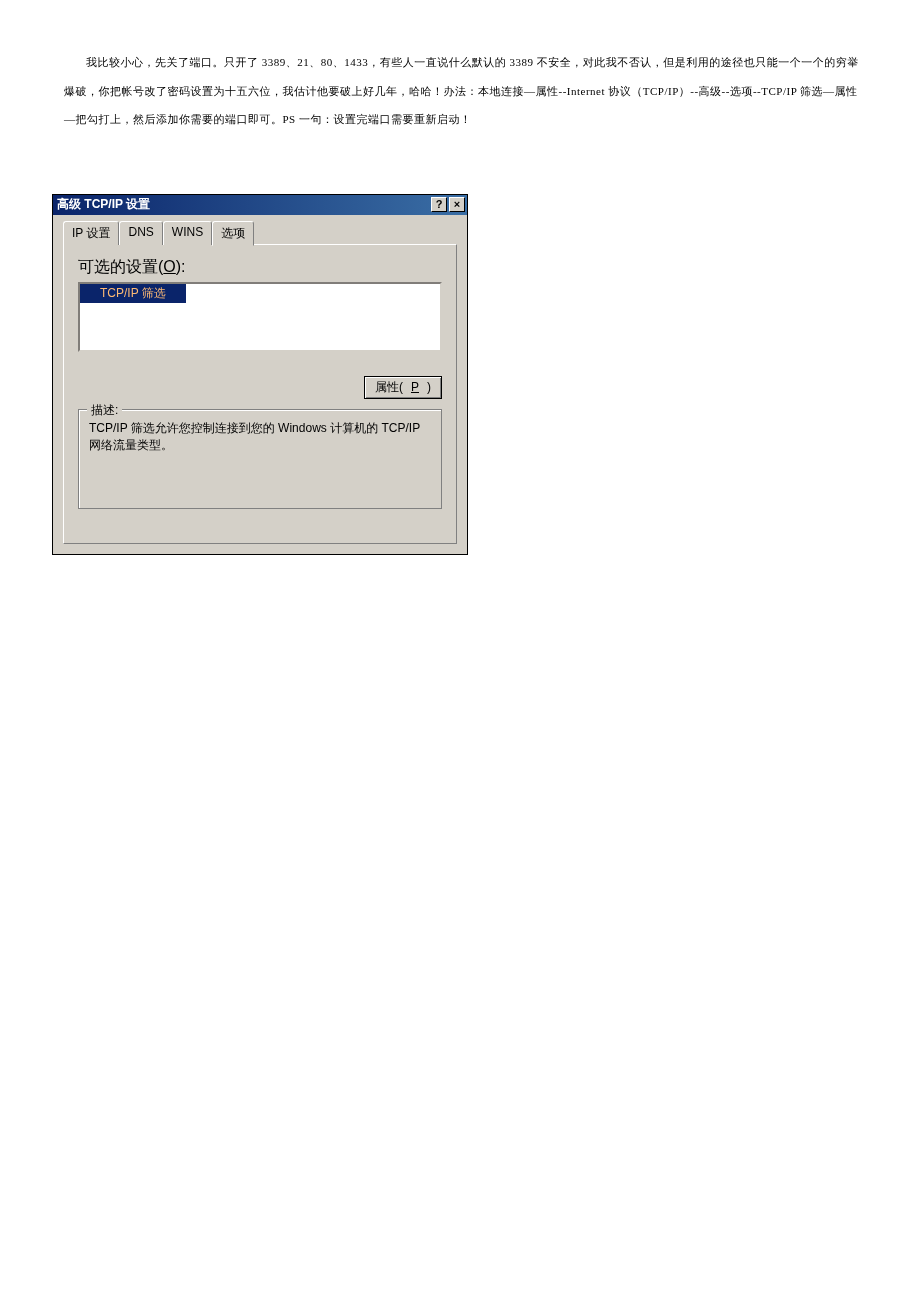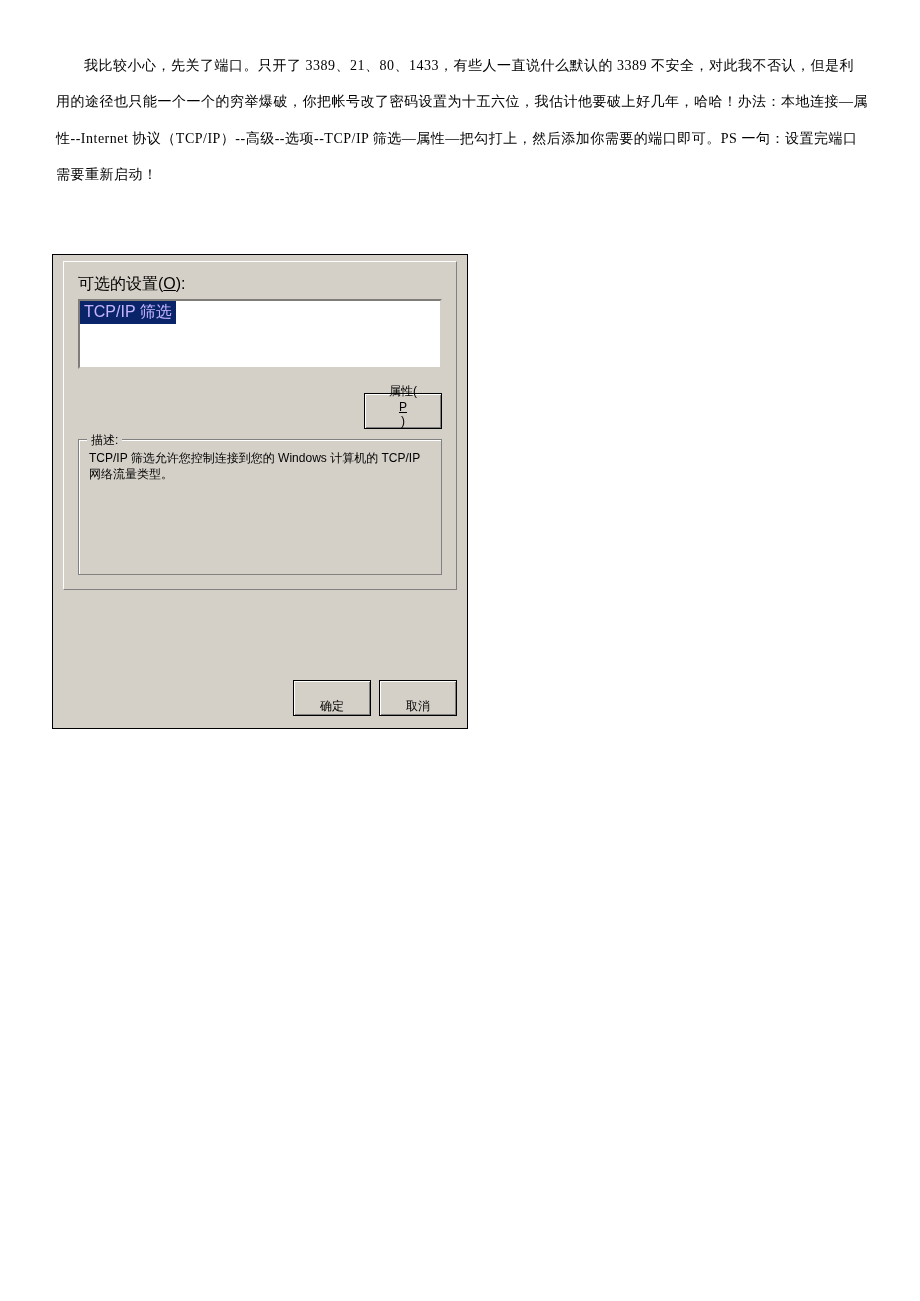--- a/index.html
+++ b/index.html
@@ -12,25 +12,25 @@
   .page {
     padding: 48px 52px 40px 52px;
   }
   .heading {
     font-size: 15px;
     font-weight: bold;
     color: #000;
     margin-bottom: 40px;
   }
   .body-para {
-    font-size: 14px;
+    font-size: 11px;
     color: #000;
     line-height: 2.6;
     text-indent: 2em;
-    margin: 0 0 60px 4px;
+    margin: 0 0 60px 12px;
     letter-spacing: 0.5px;
   }
 
   
   .dialog {
     width: 416px;
     margin-left: 0;
     border: 1px solid #000;
     background: #d4d0c8;
     font-family: "SimSun", "宋体", Tahoma, sans-serif;
@@ -121,57 +121,56 @@
     width: 100%;
     height: 70px;
     background: #fff;
     border: 2px inset #d4d0c8;
     box-sizing: border-box;
     padding: 0;
     overflow: hidden;
   }
   .list-item {
     background: #0a246a;
-    color: #c4b5fd;
-    padding: 1px 4px;
-    font-size: 16px;
+    color: #fdba74;
+    padding: 1px 20px;
+    font-size: 12px;
     display: inline-block;
   }
 
   .btn {
     min-width: 78px;
-    height: 36px;
+    height: 23px;
     background: #d4d0c8;
     border: 1px solid #000;
     box-shadow: inset 1px 1px 0 #fff, inset -1px -1px 0 #808080;
     font-size: 12px;
     font-family: "SimSun","宋体",Tahoma,sans-serif;
     padding: 0 10px;
     box-sizing: border-box;
     display: inline-flex;
     align-items: center;
-    justify-content: flex-end;
-    flex-direction: column;
+    justify-content: space-between;
   }
   .btn .u { text-decoration: underline; }
 
   .prop-row {
     display: flex;
     justify-content: flex-end;
     margin-top: 24px;
     margin-bottom: 10px;
   }
 
   .groupbox {
     border: 1px solid #808080;
     box-shadow: inset 1px 1px 0 #fff;
     padding: 10px 10px 10px 10px;
     margin-top: 8px;
     position: relative;
-    height: 136px;
+    height: 100px;
     box-sizing: border-box;
   }
   .groupbox .legend {
     position: absolute;
     top: -8px;
     left: 8px;
     background: #d4d0c8;
     padding: 0 4px;
     font-size: 12px;
   }
@@ -189,22 +188,35 @@
     margin-top: 70px;
   }
 </style>
 </head>
 <body>
 
 <div class="page">
   <p class="body-para">我比较小心，先关了端口。只开了 3389、21、80、1433，有些人一直说什么默认的 3389 不安全，对此我不否认，但是利用的途径也只能一个一个的穷举爆破，你把帐号改了密码设置为十五六位，我估计他要破上好几年，哈哈！办法：本地连接—属性--Internet 协议（TCP/IP）--高级--选项--TCP/IP 筛选—属性—把勾打上，然后添加你需要的端口即可。PS 一句：设置完端口需要重新启动！</p>
 
   <div class="dialog">
+    <div class="titlebar">
+      <span class="title-text">高级 TCP/IP 设置</span>
+      <span class="title-btns">
+        <span class="tbtn">?</span>
+        <span class="tbtn">×</span>
+      </span>
+    </div>
 
     <div class="dlg-body">
+      <div class="tabs">
+        <div class="tab">IP 设置</div>
+        <div class="tab">DNS</div>
+        <div class="tab">WINS</div>
+        <div class="tab selected">选项</div>
+      </div>
 
       <div class="tab-page">
         <div class="opt-label">
           <span>可选的设置(</span><span class="u">O</span><span>):</span>
         </div>
         <div class="listbox">
           <span class="list-item">TCP/IP 筛选</span>
         </div>
 
         <div class="prop-row">
@@ -215,18 +227,14 @@
           </div>
         </div>
 
         <div class="groupbox">
           <div class="legend">描述:</div>
           <div class="desc-text">TCP/IP 筛选允许您控制连接到您的 Windows 计算机的 TCP/IP 网络流量类型。</div>
         </div>
       </div>
     </div>
 
-    <div class="dlg-footer">
-      <div class="btn">确定</div>
-      <div class="btn">取消</div>
-    </div>
   </div>
 </div>
 
 </body></html>

